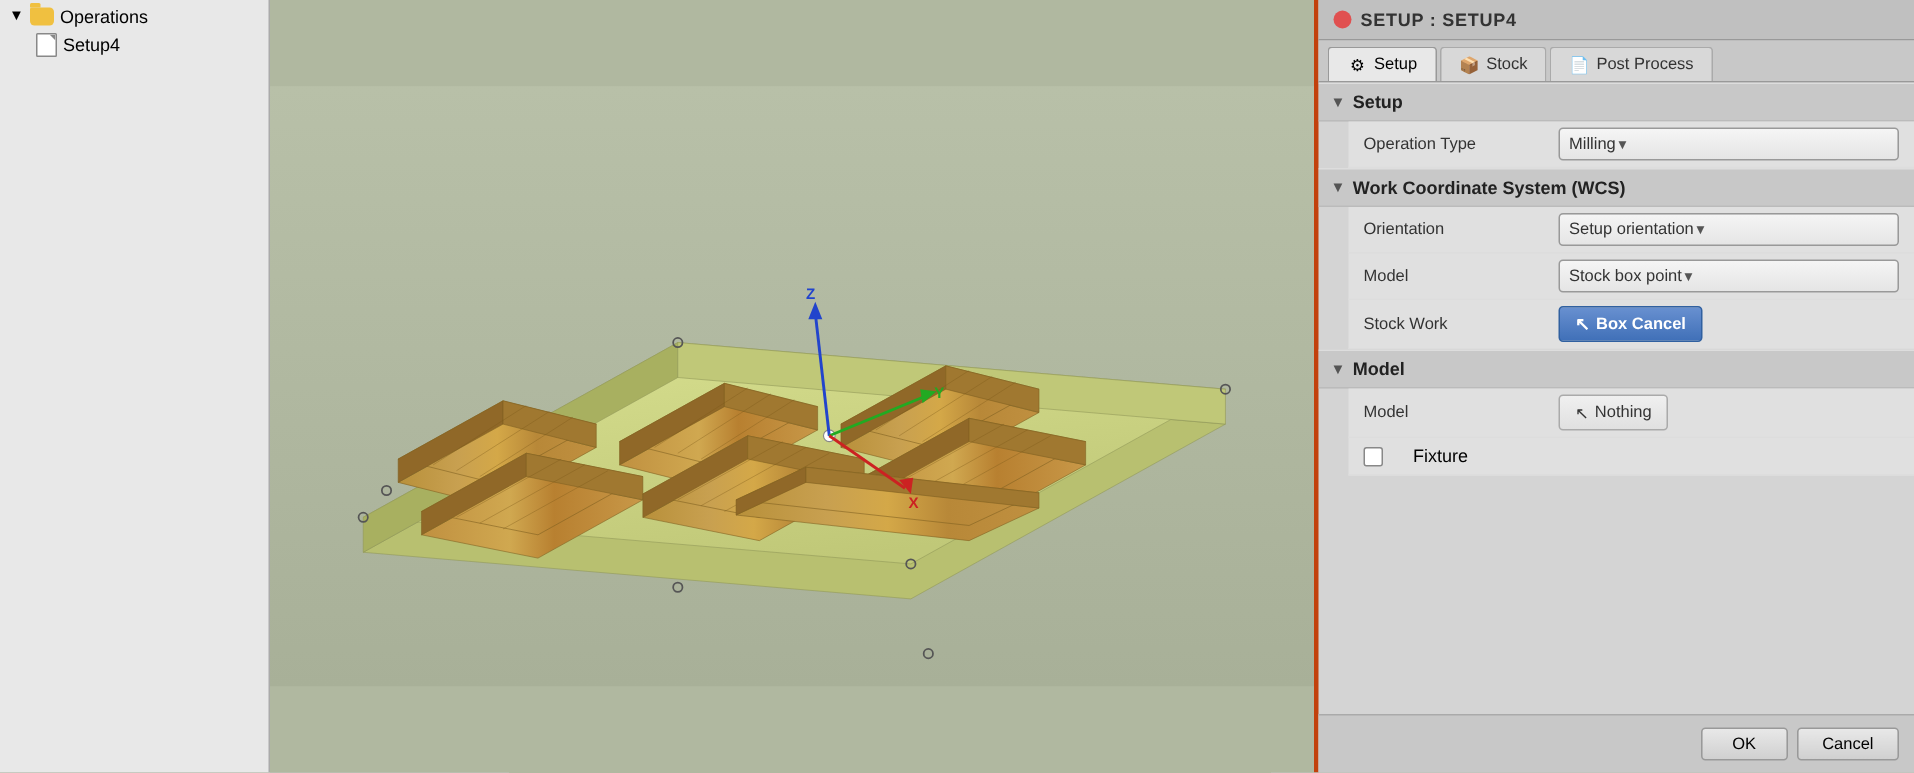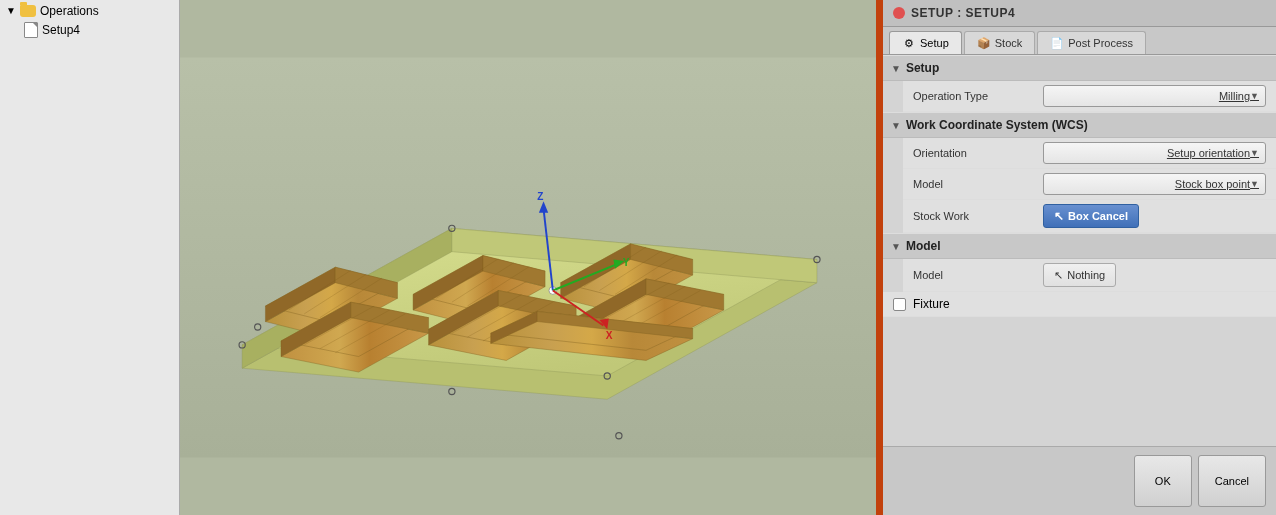--- a/index.html
+++ b/index.html
@@ -87,21 +87,21 @@
       background: #b0b8a0;
       position: relative;
       overflow: hidden;
     }
 
     
     .right-panel {
       width: 400px;
       height: 515px;
       background: #d4d4d4;
-      border-left: 7px solid #c2410c;
+      border-left: 3px solid #c2410c;
       display: flex;
       flex-direction: column;
     }
 
     
     .title-bar {
       background: #c0c0c0;
       border-bottom: 1px solid #999;
       padding: 6px 10px;
       display: flex;
@@ -207,24 +207,23 @@
     .select-field {
       width: 100%;
       padding: 4px 6px;
       border: 1px solid #999;
       background: linear-gradient(to bottom, #f5f5f5, #e5e5e5);
       border-radius: 3px;
       font-size: 11px;
       color: #333;
       display: flex;
       align-items: center;
-      justify-content: flex-end;
+      justify-content: flex-start;
       cursor: pointer;
       height: 22px;
-      text-decoration: underline;
     }
     .select-arrow {
       font-size: 9px;
       color: #555;
     }
 
     
     .box-point-btn {
       display: flex;
       align-items: center;
@@ -256,44 +255,45 @@
       font-size: 11px;
       cursor: pointer;
       height: 24px;
     }
 
     
     .checkbox-row {
       display: flex;
       align-items: center;
       padding: 5px 10px;
-      gap: 7px;
+      gap: 20px;
       background: #e0e0e0;
       border-bottom: 1px solid #ddd;
+      margin-left: 20px;
     }
     .checkbox-box {
       width: 13px;
       height: 13px;
       border: 1px solid #888;
       background: #fff;
       border-radius: 2px;
       display: inline-block;
     }
 
     
     .bottom-bar {
       padding: 8px 10px;
       display: flex;
       justify-content: flex-end;
       gap: 6px;
       background: #c8c8c8;
       border-top: 1px solid #aaa;
     }
     .btn-ok {
-      padding: 19px 20px;
+      padding: 4px 20px;
       background: linear-gradient(to bottom, #e8e8e8, #d0d0d0);
       border: 1px solid #999;
       border-radius: 3px;
       font-size: 11px;
       cursor: pointer;
       min-width: 55px;
       text-align: center;
     }
     .btn-cancel {
       padding: 4px 16px;

